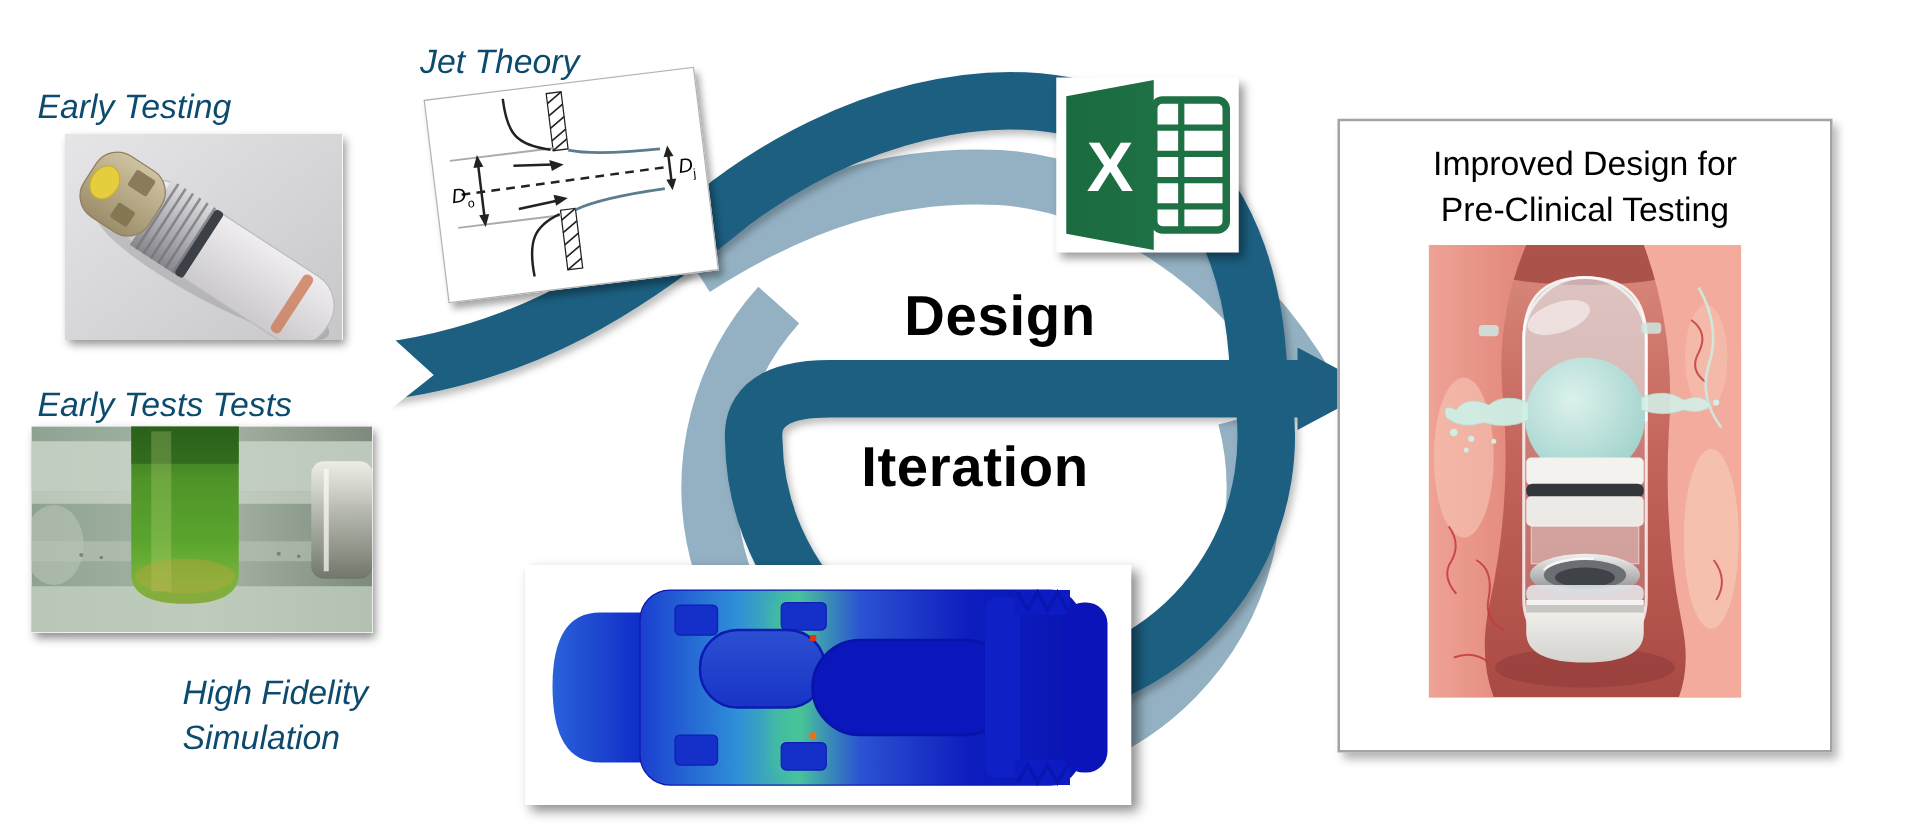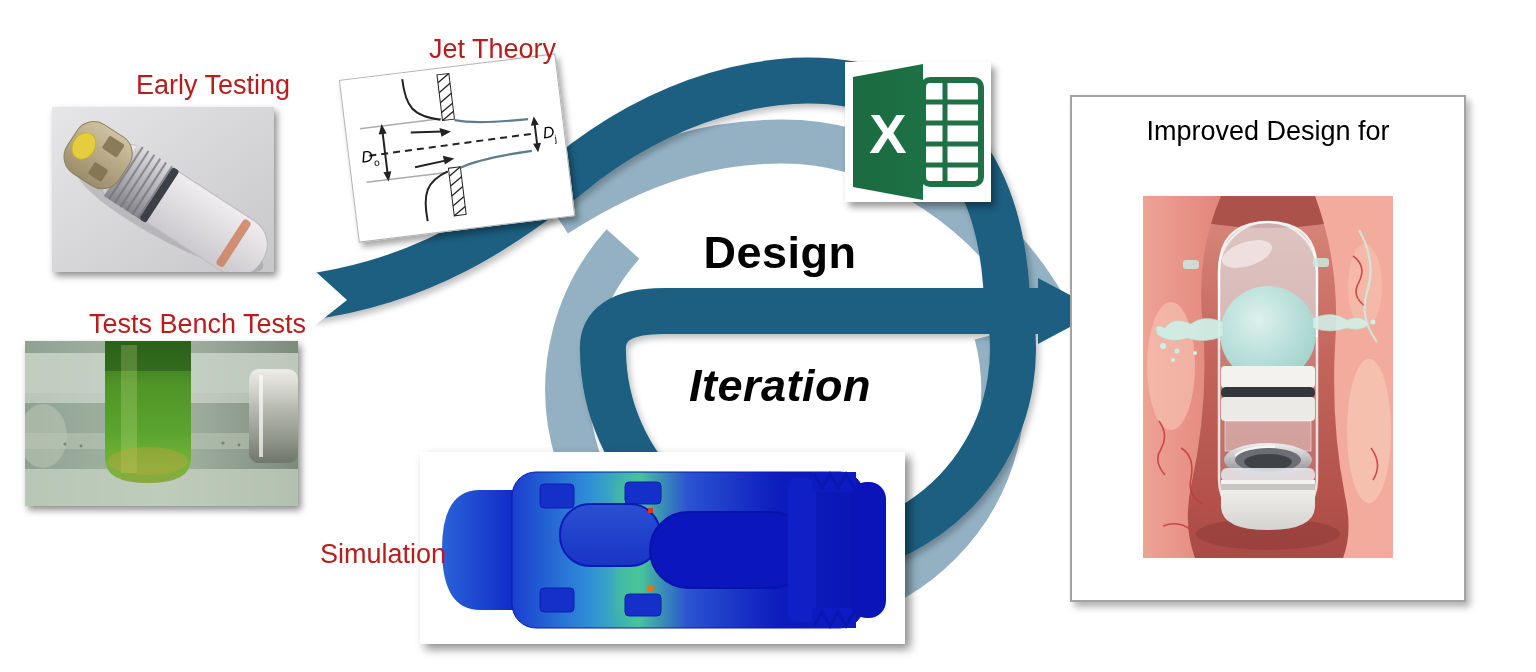--- a/index.html
+++ b/index.html
@@ -1,18 +1,18 @@
 <!DOCTYPE html>
 <html><head>
 <meta charset="utf-8">
 <style>
   html,body{margin:0;padding:0;background:#fff;}
   .stage{position:relative;width:1536px;height:672px;overflow:hidden;background:#fff;
          font-family:"Liberation Sans",sans-serif;color:#000;}
-  .label{position:absolute;text-align:right;font-size:27px;line-height:35px;color:#b91c1c;z-index:5;}
+  .label{position:absolute;text-align:left;font-size:27px;line-height:35px;color:#0c4a6e;z-index:5;font-style:italic;}
   .bigword{position:absolute;text-align:center;font-size:45px;font-weight:700;z-index:6;letter-spacing:.5px;}
   .photo{position:absolute;z-index:3;box-shadow:3px 4px 7px rgba(0,0,0,.45);overflow:hidden;}
   .ribbons{position:absolute;left:0;top:0;z-index:1;}
   .jetcard{position:absolute;left:348px;top:66px;width:216px;height:162px;background:#fff;
            border:1px solid #b3b3b3;transform:rotate(-7deg);z-index:3;
            box-shadow:3px 5px 6px rgba(0,0,0,.35);}
   .excel{position:absolute;left:845px;top:62px;width:146px;height:140px;background:#fff;z-index:3;
          box-shadow:4px 5px 7px rgba(0,0,0,.4);}
   .cfd{position:absolute;left:420px;top:452px;width:485px;height:192px;background:#fff;z-index:3;
        box-shadow:5px 5px 9px rgba(0,0,0,.45);}
@@ -86,21 +86,21 @@
         </g>
         <rect x="62" y="-31" width="8" height="62" rx="3" fill="#3c4046"></rect>
         <rect x="-38" y="-29" width="62" height="58" rx="20" fill="url(#capg)" stroke="#8d8060"></rect>
         <rect x="-8" y="-23" width="18" height="15" rx="2" fill="#8a7c5a"></rect>
         <rect x="-6" y="7" width="16" height="14" rx="2" fill="#857751"></rect>
         <ellipse cx="-24" cy="0" rx="11" ry="14" fill="#e6cd3e" stroke="#c9b02f"></ellipse>
       </g>
     </svg>
   </div>
 
-  <div class="label" style="left:30px;top:307px;width:276px;">Tests Bench Tests</div>
+  <div class="label" style="left:30px;top:307px;width:276px;">Early Tests Tests</div>
 
   <div class="photo" style="left:25px;top:341px;width:273px;height:165px;">
     <svg width="273" height="165" viewBox="0 0 273 165">
       <defs>
         <linearGradient id="bbg" x1="0" y1="0" x2="1" y2="0">
           <stop offset="0" stop-color="#8fa291"></stop>
             <stop offset=".5" stop-color="#a8b7a6"></stop>
             <stop offset="1" stop-color="#7d8b7c"></stop>
         </linearGradient>
         <linearGradient id="cylg" x1="0" y1="0" x2="0" y2="1">
@@ -130,20 +130,21 @@
       <g fill="#55604f" opacity=".6">
         <circle cx="40" cy="103" r="1.6"></circle>
           <circle cx="56" cy="105" r="1.4"></circle>
         <circle cx="198" cy="102" r="1.6"></circle>
           <circle cx="214" cy="104" r="1.4"></circle>
       </g>
     </svg>
   </div>
 
   <div class="label" style="left:146px;top:536px;width:300px;line-height:36px;">
+    <div>High Fidelity</div>
     <div>Simulation</div>
   </div>
 
   <div class="label" style="left:336px;top:32px;width:220px;">Jet Theory</div>
 
   <div class="jetcard">
     <svg width="214" height="160" viewBox="0 0 214 160">
 
       <g stroke="#222" fill="#fff">
         <rect x="97" y="6" width="12" height="46"></rect>
@@ -209,22 +210,22 @@
         <line x1="79" y1="61" x2="135" y2="61" stroke-width="5"></line>
         <line x1="79" y1="82" x2="135" y2="82" stroke-width="5"></line>
         <line x1="79" y1="103" x2="135" y2="103" stroke-width="5"></line>
       </g>
 
       <polygon points="8,15 78,2 78,138 8,125" fill="url(#xlg)"></polygon>
       <text x="43" y="91" font-size="56" font-weight="bold" fill="#ffffff" text-anchor="middle">X</text>
     </svg>
   </div>
 
-  <div class="bigword" style="left:640px;top:227px;width:280px;">Design</div>
-  <div class="bigword" style="left:630px;top:360px;width:300px;font-style:italic;">Iteration</div>
+  <div class="bigword" style="left:660px;top:227px;width:280px;">Design</div>
+  <div class="bigword" style="left:630px;top:348px;width:300px;">Iteration</div>
 
   <div class="cfd">
     <svg width="485" height="192" viewBox="0 0 485 192">
       <defs>
         <linearGradient id="cbody" x1="0" y1="0" x2="1" y2="0">
           <stop offset="0" stop-color="#1b3ed0"></stop>
             <stop offset=".22" stop-color="#2f8fd8"></stop>
           <stop offset=".36" stop-color="#49c49c"></stop>
             <stop offset=".5" stop-color="#2b53d2"></stop>
           <stop offset=".75" stop-color="#0d1dbe"></stop>
@@ -259,20 +260,21 @@
       <path d="M 394 174 l 8 -14 l 8 14 l 8 -14 l 8 14 l 8 -14" fill="none" stroke="#0a16b0" stroke-width="3"></path>
       <rect x="430" y="30" width="36" height="136" rx="17" fill="#0a14b8"></rect>
       <rect x="228" y="56" width="5" height="5" fill="#e03318"></rect>
       <rect x="228" y="134" width="5" height="5" fill="#f07010"></rect>
     </svg>
   </div>
 
   <div class="panel">
     <div class="ptitle">
       <div>Improved Design for</div>
+      <div>Pre-Clinical Testing</div>
     </div>
     <div class="pillu">
       <svg width="250" height="362" viewBox="0 0 250 362">
         <defs>
           <linearGradient id="chan" x1="0" y1="0" x2="0" y2="1">
             <stop offset="0" stop-color="#d98a7e"></stop>
               <stop offset=".45" stop-color="#c4655c"></stop>
             <stop offset="1" stop-color="#aa4a44"></stop>
           </linearGradient>
           <linearGradient id="wallL" x1="0" y1="0" x2="1" y2="0">

